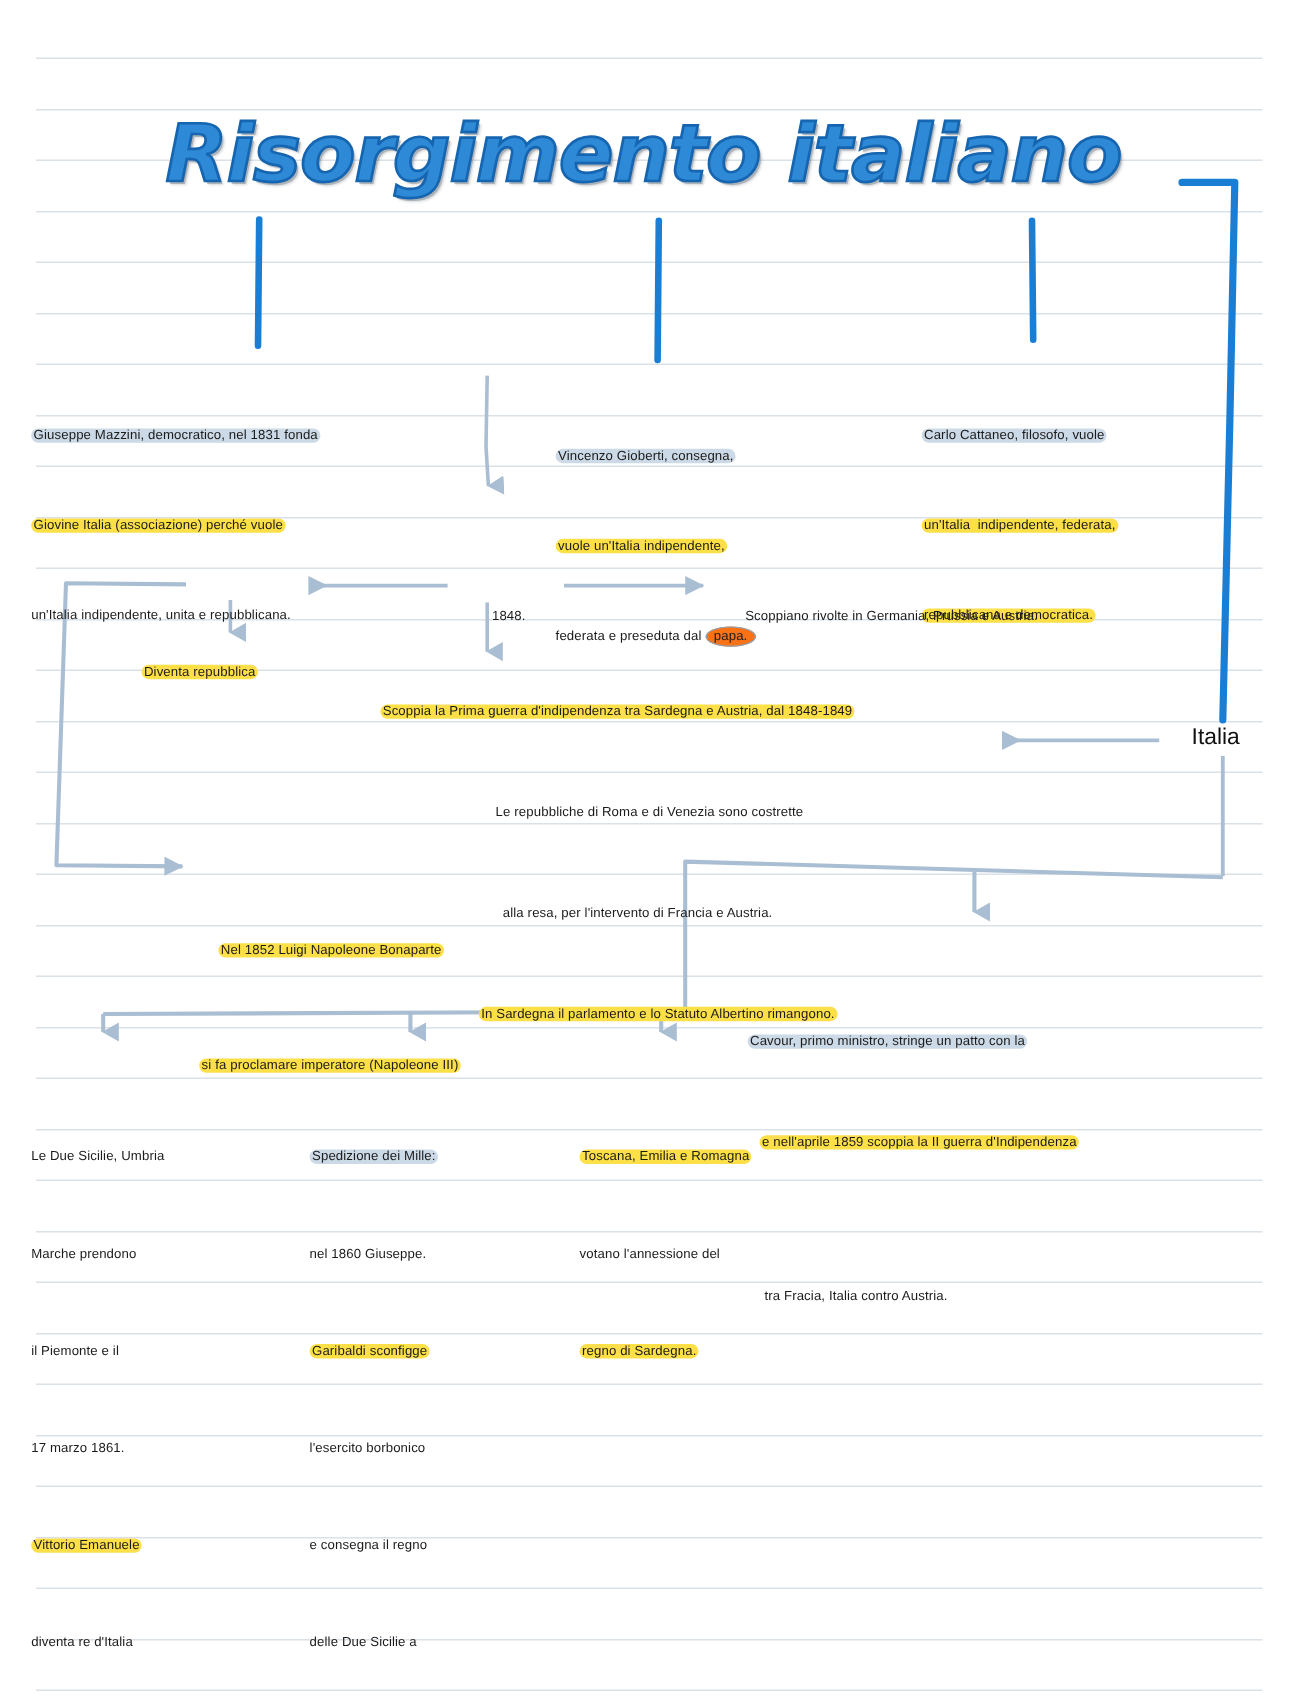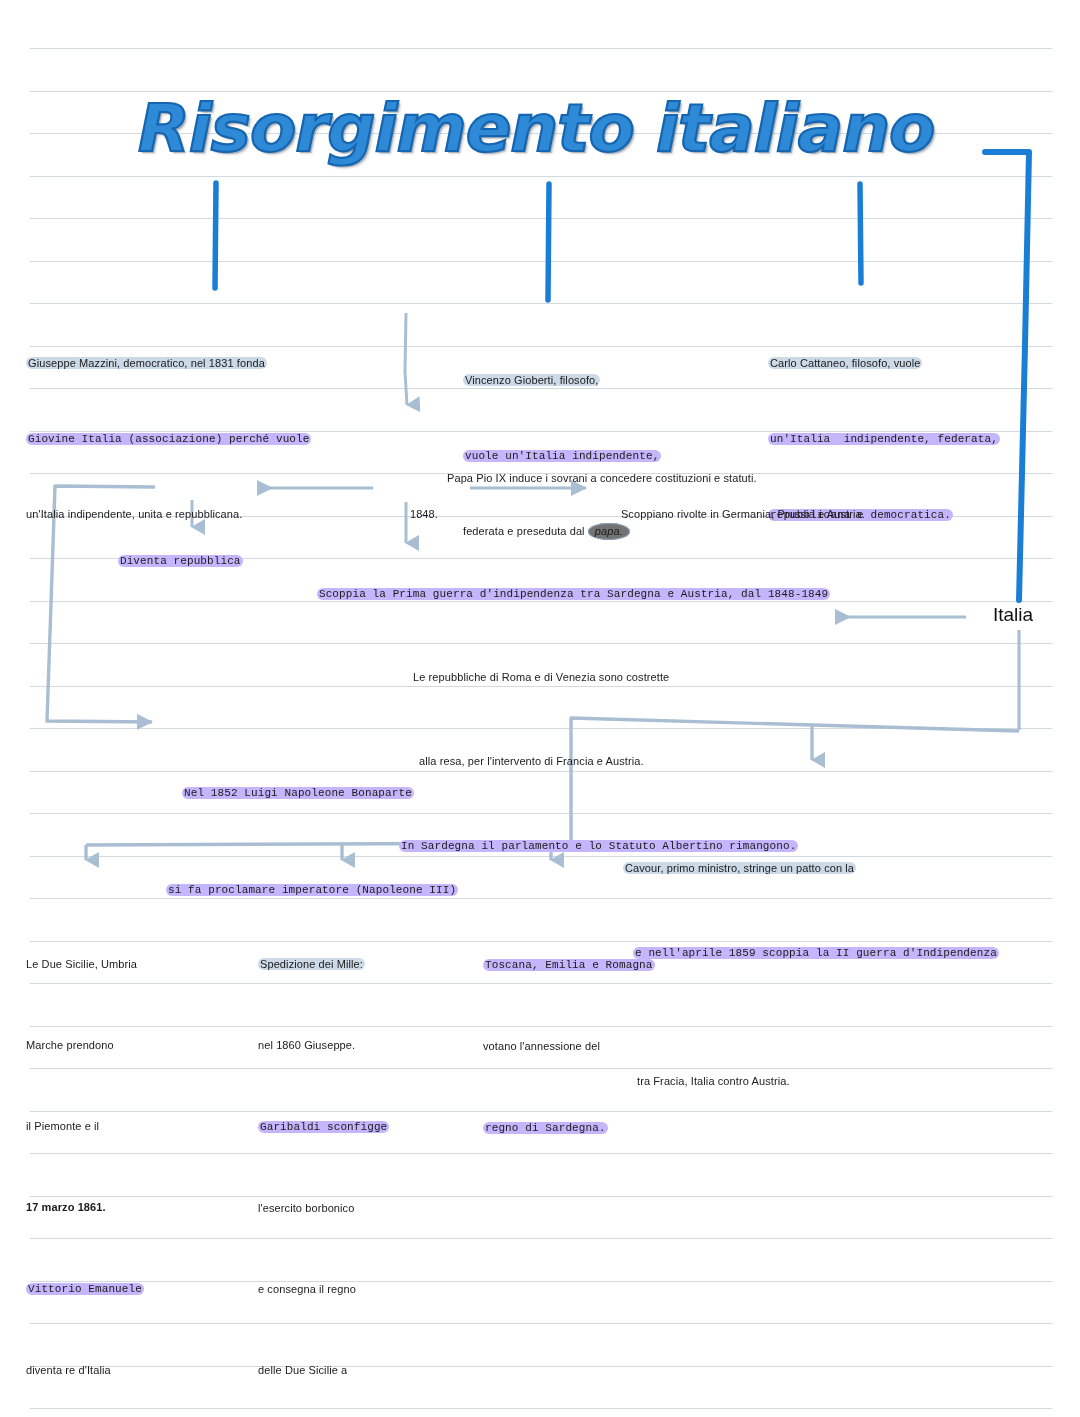--- a/index.html
+++ b/index.html
@@ -55,24 +55,23 @@
     color: #1b1b1b;
     white-space: pre;
     letter-spacing: .1px;
   }
   .tb .hl {
     background: #ccd9e6;
     border-radius: 7px;
     padding: 0 2px;
   }
   .tb .hl-soft {
-    background: #c4b5fd;
+    background: #fde047;
     border-radius: 7px;
     padding: 0 2px;
-    font-family: Liberation Mono, monospace;
   }
   .line { display: block; }
 
   
   #title-wrap {
     position: absolute;
     left: 138px;
     top: 92px;
     z-index: 4;
   }
@@ -98,22 +97,21 @@
     left: 993px;
     top: 604px;
     font-size: 19px;
     color: #111;
     z-index: 4;
   }
   .circled {
     border: 1.6px solid #8aa5bd;
     border-radius: 50%;
     padding: 1px 6px 2px 6px;
-    background: #737373;
-    font-style: italic;
+    background: #f97316;
   }
 </style>
 </head>
 <body>
 
 <div id="page">
 
   <div id="rules">
       <div class="rule" style="top: 48px; background: rgb(201, 210, 220);"></div>
       <div class="rule" style="top: 90.5px; background: rgb(201, 210, 220);"></div>
@@ -202,34 +200,31 @@
       <div id="title">Risorgimento italiano</div>
     </div>
 
     <div class="tb" style="left:26px; top:301px; width:400px;">
       <span class="line"><span class="hl">Giuseppe Mazzini, democratico, nel 1831 fonda</span></span>
       <span class="line"><span class="hl-soft">Giovine Italia (associazione) perché vuole</span></span>
       <span class="line"><span>un'Italia indipendente, unita e repubblicana.</span></span>
     </div>
 
     <div class="tb" style="left:463px; top:318px; width:270px;">
-      <span class="line"><span class="hl">Vincenzo Gioberti, filosofo,</span></span>
+      <span class="line"><span class="hl">Vincenzo Gioberti, consegna,</span></span>
       <span class="line"><span class="hl-soft">vuole un'Italia indipendente,</span></span>
       <span class="line"><span>federata e preseduta dal </span><span class="circled">papa.</span></span>
     </div>
 
     <div class="tb" style="left:768px; top:301px; width:280px;">
       <span class="line"><span class="hl">Carlo Cattaneo, filosofo, vuole</span></span>
       <span class="line"><span class="hl-soft">un'Italia  indipendente, federata,</span></span>
       <span class="line"><span class="hl-soft">repubblicana e democratica.</span></span>
     </div>
 
-    <div class="tb" style="left:447px; top:416px;">
-      <span class="line"><span>Papa Pio IX induce i sovrani a concedere costituzioni e statuti.</span></span>
-    </div>
 
 
     <div class="tb" style="left:391px; top:477px;">
       <span>1848.</span>
     </div>
 
     <div class="tb" style="left:602px; top:477px;">
       <span>Scoppiano rivolte in Germania, Prussia e Austria.</span>
     </div>
 
@@ -259,21 +254,21 @@
     <div class="tb" style="left:623px; top:798px; line-height:28px;">
       <span class="line"><span class="hl">Cavour, primo ministro, stringe un patto con la</span></span>
       <span class="line" style="padding-left:10px;text-align:center;"><span class="hl-soft">e nell'aprile 1859 scoppia la II guerra d'Indipendenza</span></span>
       <span class="line" style="padding-left:14px;margin-top:44px;"><span>tra Fracia, Italia contro Austria.</span></span>
     </div>
 
     <div class="tb" style="left:26px; top:897px; line-height:27px;">
       <span class="line"><span>Le Due Sicilie, Umbria</span></span>
       <span class="line"><span>Marche prendono</span></span>
       <span class="line"><span>il Piemonte e il</span></span>
-      <span class="line" style="font-weight:bold;"><span>17 marzo 1861.</span></span>
+      <span class="line" style="font-weight:normal;"><span>17 marzo 1861.</span></span>
       <span class="line"><span class="hl-soft">Vittorio Emanuele</span></span>
       <span class="line"><span>diventa re d'Italia</span></span>
       
     </div>
 
     <div class="tb" style="left:258px; top:897px; line-height:27px;">
       <span class="line"><span class="hl">Spedizione dei Mille:</span></span>
       <span class="line"><span>nel 1860 Giuseppe.</span></span>
       <span class="line"><span class="hl-soft">Garibaldi sconfigge</span></span>
       <span class="line"><span>l'esercito borbonico</span></span>

